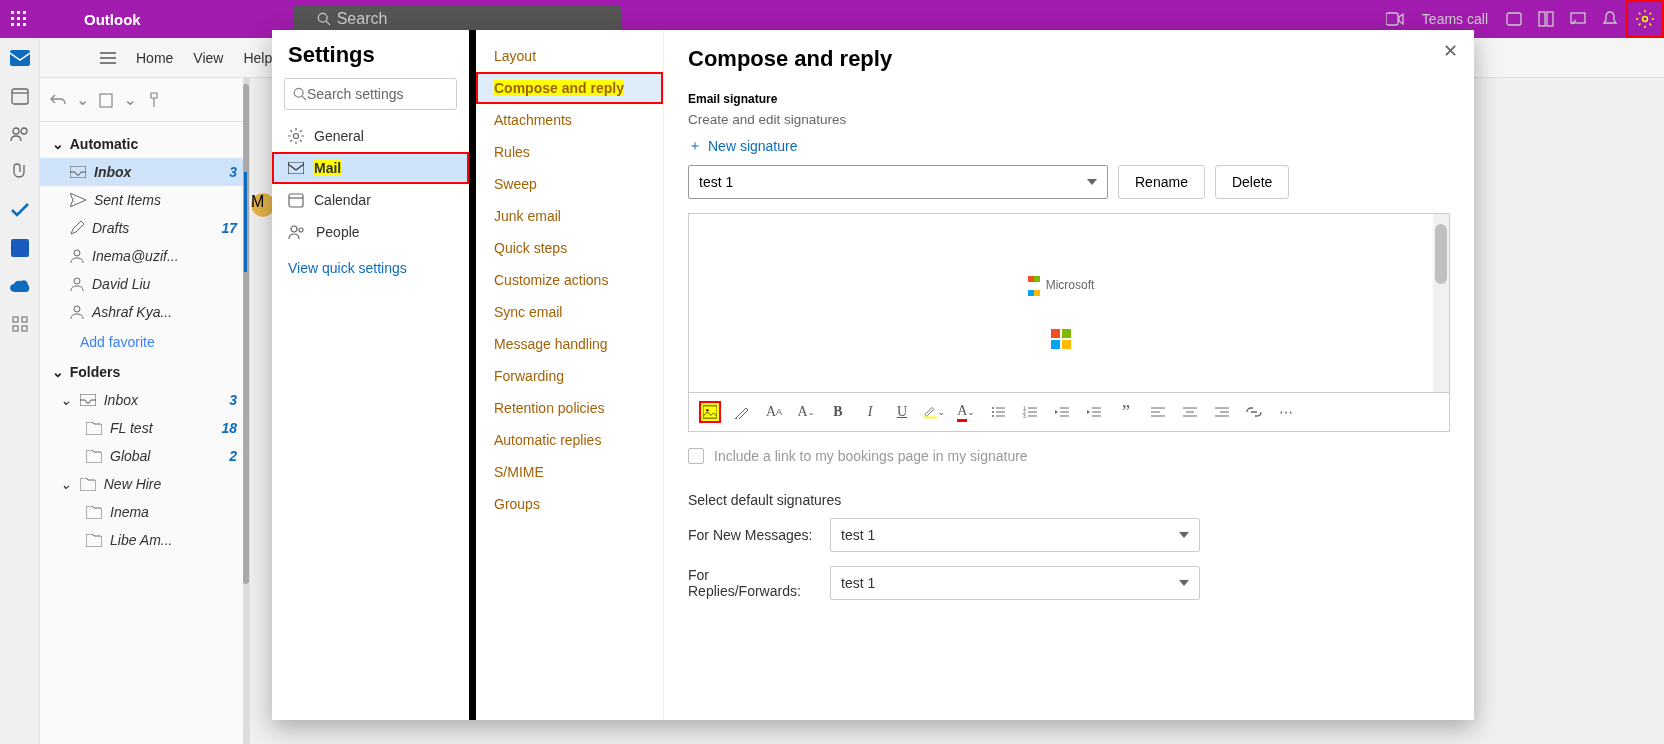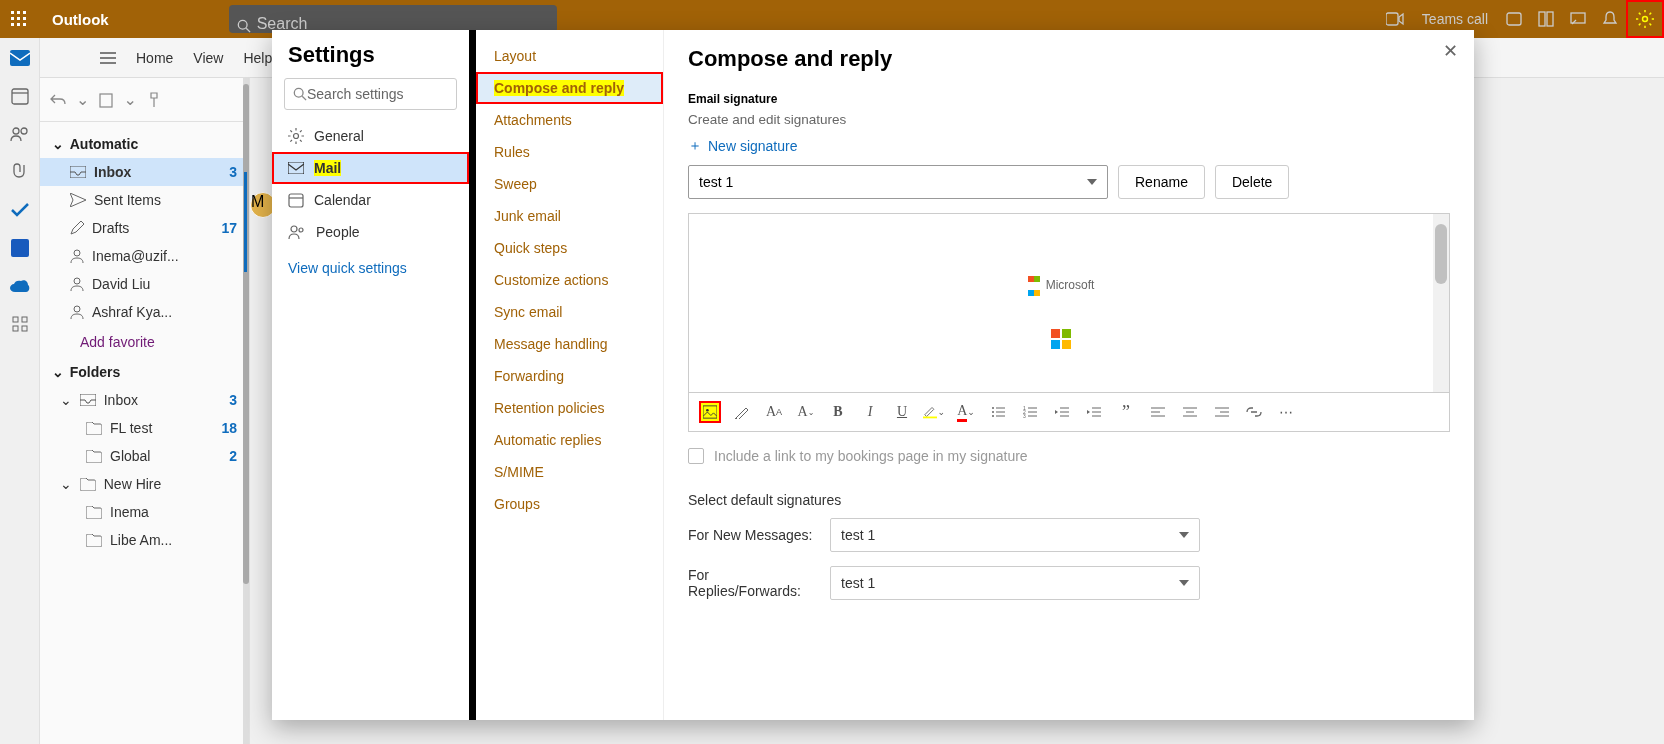--- a/index.html
+++ b/index.html
@@ -1,42 +1,42 @@
 <!DOCTYPE html>
 <html><head>
 <meta charset="utf-8">
 <style>
   * { box-sizing: border-box; font-family: "Segoe UI", Arial, sans-serif; }
   body { margin:0; padding:0; width:1664px; height:744px; background:#f0f0f0; overflow:hidden; position:relative; }
   
-  .topbar { background:#a16207; color:#fff; height:38px; display:flex; align-items:center; }
+  .topbar { background:#a21caf; color:#fff; height:38px; display:flex; align-items:center;gap:32px; }
   .topbar .waffle { width:38px; height:38px; display:flex; align-items:center; justify-content:center; }
   .topbar .appname { font-size:15px; font-weight:600; padding:0 14px; }
-  .topbar .search { margin-left:106px; height:28px; width:328px; background:#555; border-radius:4px; display:flex; align-items:flex-end; padding:0 8px; color:#ccc; }
+  .topbar .search { margin-left:106px; height:28px; width:328px; background:#555; border-radius:4px; display:flex; align-items:center; padding:0 24px; color:#ccc; }
   .topbar .search svg { margin-right:6px; }
   .topbar .spacer { flex:1; }
   .topbar .right-icons { display:flex; align-items:center; }
   .topbar .right-item { height:38px; display:flex; align-items:center; justify-content:center; padding:0 8px; color:#ccc; }
   .topbar .teams { padding:0 10px; font-size:14px; }
   .topbar .gear { border:2px solid red; color:yellow; }
   
   .ribbon { height:40px; background:#f5f5f5; border-bottom:1px solid #ddd; display:flex; align-items:center; gap:20px; padding-left:60px; font-size:14px; color:#333; }
   
   .leftrail { position:absolute; top:38px; left:0; width:40px; bottom:0; background:#f0f0f0; border-right:1px solid #e0e0e0; display:flex; flex-direction:column; align-items:center; padding-top:8px; gap:14px;}
   .leftrail .ic { width:24px; height:24px; display:flex; align-items:center; justify-content:center; color:#555; border-radius:3px;}
   .leftrail .ic.active { color:#0f6cbd; }
   
   .folderpane { position:absolute; left:40px; top:78px; width:210px; bottom:0; background:#fafafa; border-right:1px solid #e0e0e0; overflow:hidden; }
   .folderpane .toolbarrow { height:44px; border-bottom:1px solid #e0e0e0; display:flex; align-items:center; gap:10px; padding:0 10px; }
   .folderpane .section { padding:8px 0; }
   .folderpane .grouphdr { display:flex; align-items:center; gap:6px; padding:6px 12px; font-weight:600; font-size:14px; color:#222;}
-  .folderpane .item { display:flex; align-items:center; gap:8px; padding:6px 12px 6px 30px; font-size:14px; color:#333;}
+  .folderpane .item { display:flex; align-items:center; gap:8px; padding:6px 12px 6px 30px; font-size:14px; color:#333;font-style:italic;}
   .folderpane .item .count { margin-left:auto; color:#0f6cbd; font-weight:600; }
   .folderpane .item.sel { background:#cfe4fa; font-weight:600;}
-  .folderpane .addfav { color:#701a75; padding:8px 12px 8px 40px; font-size:14px;}
+  .folderpane .addfav { color:#3b82f6; padding:8px 12px 8px 40px; font-size:14px;}
   .folderpane .subitem { padding-left:46px; }
   
   .msgcol { position:absolute; left:250px; top:122px; width:30px; bottom:0; }
   .msgcol .av { width:26px; height:26px; border-radius:50%; background:#f0c040; margin:40px 0; }
   
   .modal { position:absolute; top:30px; left:272px; width:1202px; height:690px; background:#fff; box-shadow:0 8px 24px rgba(0,0,0,0.3); display:flex; }
   .modal-col1 { width:204px; border-right:7px solid #000000; padding:12px 0; }
   .modal-col1 h2 { margin:0 16px 10px; font-size:22px; font-weight:600; }
   .modal-col1 .search { margin:0 12px 10px; border:1px solid #ccc; border-radius:3px; height:32px; display:flex; align-items:center; padding:0 8px; font-size:14px; color:#666;}
   .modal-col1 .cat { display:flex; align-items:center; gap:10px; padding:8px 16px; font-size:14px; color:#333; }

